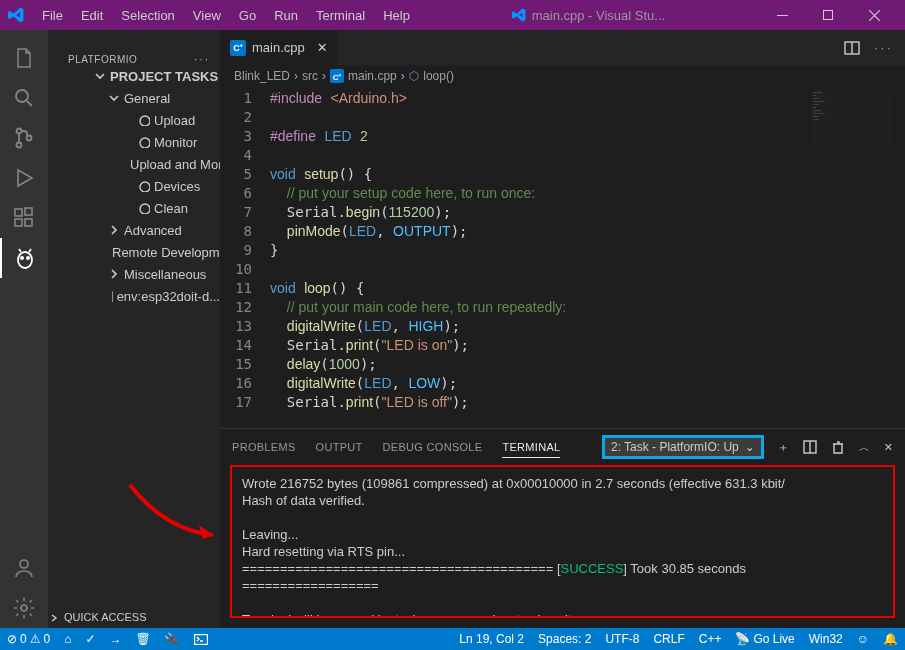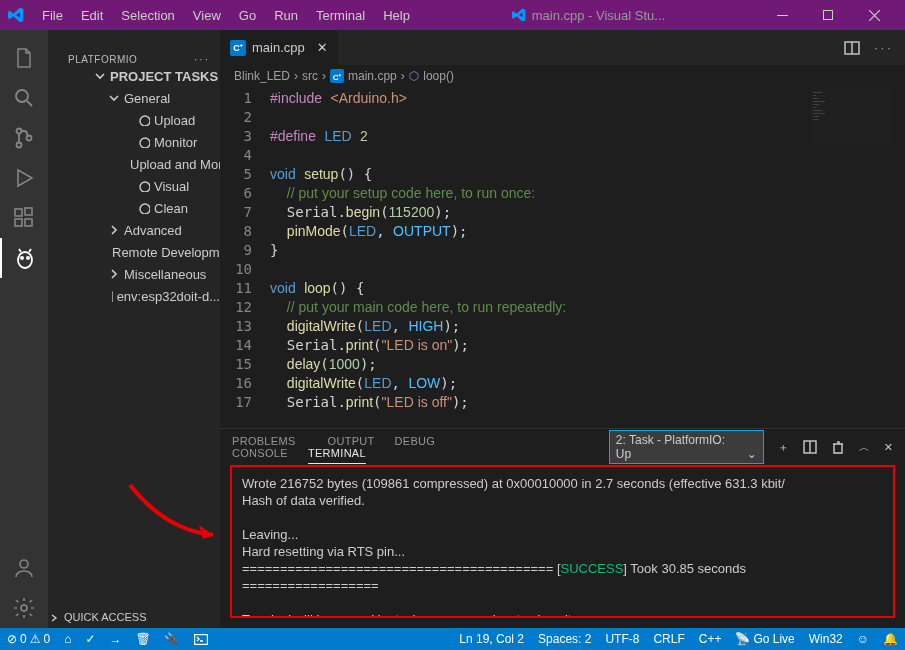--- a/index.html
+++ b/index.html
@@ -32,21 +32,21 @@
 .breadcrumb { height:22px; display:flex; align-items:center; padding-left:14px; font-size:12px; color:#a0a0a0; gap:4px; }
 .editor-wrap { flex:1; display:flex; position:relative; overflow:hidden; }
 .gutter { width:50px; text-align:right; color:#858585; font-family:Consolas,monospace; font-size:14px; line-height:19px; padding-right:18px; padding-top:2px; }
 .code { flex:1; font-family:Consolas,monospace; font-size:14px; line-height:19px; padding-top:2px; white-space:pre; color:#d4d4d4; }
 .minimap { width:80px; height:55px; background:#252526; position:absolute; right:14px; top:2px; opacity:.35; font-size:3px; line-height:3px; padding:2px; overflow:hidden; color:#888; }
 .panel { height:200px; background:#1e1e1e; display:flex; flex-direction:column; border-top:1px solid #333; }
 .panel-tabs { height:36px; display:flex; align-items:center; padding:0 12px; gap:20px; font-size:11px; color:#969696; }
 .panel-tabs .pt { cursor:pointer; padding-bottom:4px; letter-spacing:.3px;}
 .panel-tabs .pt.active { color:#e7e7e7; border-bottom:1px solid #e7e7e7; }
 .panel-right { margin-left:auto; display:flex; align-items:center; gap:14px; color:#c5c5c5; }
-.select { background:#3c3c3c; border:1px solid #0ea5e9; color:#ccc; font-size:12px; padding:2px 22px 2px 6px; position:relative; }
+.select { background:#3c3c3c; border:3px solid #0ea5e9; color:#ccc; font-size:12px; padding:2px 22px 2px 6px; position:relative; }
 .terminal-out { flex:1; border:2px solid #e80000; margin:0 10px 10px 10px; padding:8px 10px; font-family:Consolas,monospace; font-size:13px; line-height:17px; overflow:hidden; color:#ccc; }
 .success { color:#0dbc79; }
 .statusbar { height:22px; background:#007acc; display:flex; align-items:center; color:#fff; font-size:12px; }
 .sb-item { padding:0 7px; height:22px; display:flex; align-items:center; cursor:pointer; gap:3px; }
 .sb-right { margin-left:auto; display:flex; }
 .arrow-annot { position:absolute; left:125px; top:480px; z-index:50; pointer-events:none; }
 svg { display:block; }
 .kw { color:#c586c0; } .fn { color:#dcdcaa; } .str { color:#ce9178; } .num { color:#b5cea8; }
 .type{ color:#569cd6;} .mac{color:#569cd6;} .const{color:#4fc1ff;} .cmt{color:#608b4e;} .inc{color:#ce9178;}
 .cpp-icon { display:inline-flex; width:16px; height:16px; background:#0079cc; border-radius:2px; font-size:9px; font-weight:700; align-items:center; justify-content:center; color:#fff; }
@@ -191,21 +191,21 @@
           <svg class="circle" width="14" height="14">
             <circle cx="7" cy="7" r="5" fill="none" stroke="#ccc" stroke-width="1.4"></circle>
           </svg>
           <span class="tree-label">Upload and Monitor</span>
         </div>
         <div class="tree-row" style="padding-left: 34px;">
           <span class="chev"></span>
           <svg class="circle" width="14" height="14">
             <circle cx="7" cy="7" r="5" fill="none" stroke="#ccc" stroke-width="1.4"></circle>
           </svg>
-          <span class="tree-label">Visual</span>
+          <span class="tree-label">Devices</span>
         </div>
         <div class="tree-row" style="padding-left: 34px;">
           <span class="chev"></span>
           <svg class="circle" width="14" height="14">
             <circle cx="7" cy="7" r="5" fill="none" stroke="#ccc" stroke-width="1.4"></circle>
           </svg>
           <span class="tree-label">Clean</span>
         </div>
         <div class="tree-row" style="padding-left: 20px;">
           <svg class="chev" width="12" height="12">
@@ -290,21 +290,21 @@
   Serial.<span class="fn">print</span>(<span class="str">"LED is on"</span>);
   <span class="fn">delay</span>(<span class="num">1000</span>);
   <span class="fn">digitalWrite</span>(<span class="mac">LED</span>, <span class="const">LOW</span>);
   Serial.<span class="fn">print</span>(<span class="str">"LED is off"</span>);
 </div>
       <div class="minimap">▬▬▬<br>▬<br>▬▬<br>▬▬▬▬<br>▬▬<br>▬<br>▬▬▬<br>▬▬▬▬<br>▬▬<br>▬▬</div>
     </div>
 
     <div class="panel">
       <div class="panel-tabs">
-        <span id="ptabs"><span class="pt" style="margin-right: 32px;">PROBLEMS</span><span class="pt" style="margin-right: 20px;">OUTPUT</span><span class="pt" style="margin-right: 20px;">DEBUG CONSOLE</span><span class="pt active" style="margin-right: 20px;">TERMINAL</span></span>
+        <span id="ptabs"><span class="pt" style="margin-right: 20px;">PROBLEMS</span><span class="pt" style="margin-right: 20px;">OUTPUT</span><span class="pt" style="margin-right: 20px;">DEBUG CONSOLE</span><span class="pt active" style="margin-right: 20px;">TERMINAL</span></span>
         <div class="panel-right">
           <span class="select"><span>2: Task - PlatformIO: Up</span> <span style="position:absolute;right:6px">⌄</span></span>
           <span>＋</span>
           <span>
               <svg width="14" height="14" fill="none" stroke="#ccc" stroke-width="1.4">
                 <rect x="1" y="1" width="12" height="12"></rect>
                 <path d="M7 1v12"></path>
               </svg>
             </span>
           <span>

